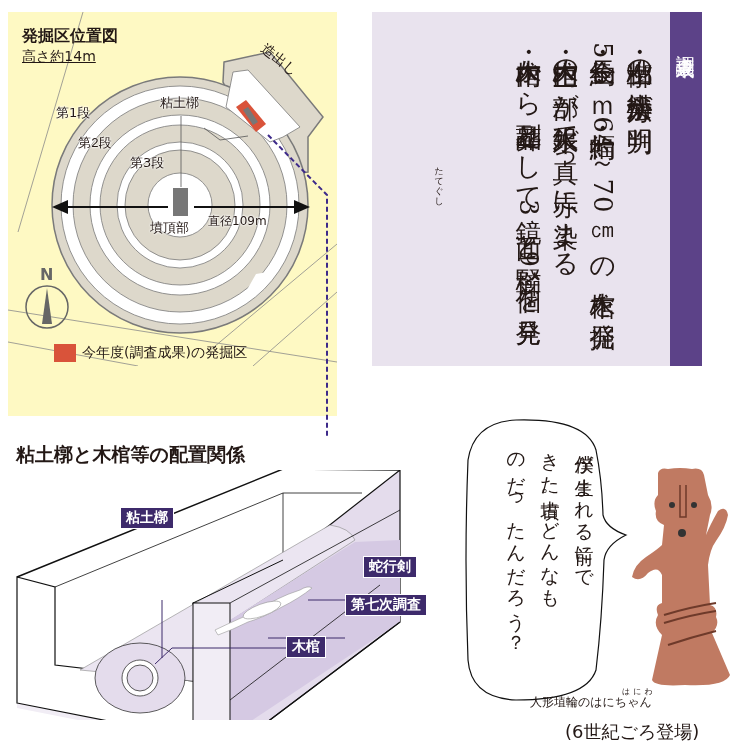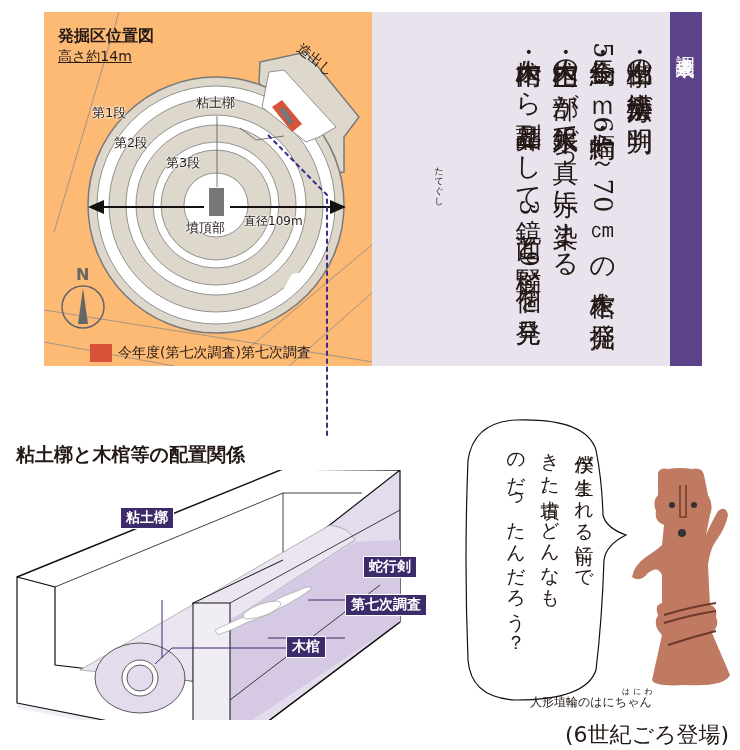--- a/index.html
+++ b/index.html
@@ -1,21 +1,21 @@
 <!DOCTYPE html>
 <html><head>
 <meta charset="utf-8">
 <style>
   html, body { margin: 0; padding: 0; background: #ffffff; }
   body { width: 740px; height: 750px; position: relative; overflow: hidden;
          font-family: "DejaVu Sans", "Liberation Sans", sans-serif; color: #231815; }
   .abs { position: absolute; }
 
   
-  #map-panel { left: 8px; top: 12px; width: 329px; height: 354px; background: #fdba74; overflow: hidden; margin-left: 36px; }
+  #map-panel { left: 8px; top: 12px; width: 329px; height: 404px; background: #fef9c3; overflow: hidden; }
   #map-svg { position: absolute; left: 0; top: 0; }
   .map-title { left: 14px; top: 14px; font-size: 16px; font-weight: bold; letter-spacing: 0px; }
   .map-sub { left: 14px; top: 36px; font-size: 14px; text-decoration: underline; }
   .map-lbl { font-size: 13px; white-space: nowrap; text-shadow: 0 0 2px #fff, 0 0 2px #fff, 0 0 3px #fff; }
   .legend { left: 46px; top: 332px; font-size: 14px; display: flex; align-items: center; gap: 6px; }
   .legend-swatch { width: 22px; height: 18px; background: #d9533a; display: inline-block; }
   .dashi { font-size: 14px; transform: rotate(38deg); transform-origin: left top; }
 
   
   #results-panel { left: 372px; top: 12px; width: 330px; height: 354px; background: #e9e3ee; }
@@ -39,21 +39,21 @@
          white-space: nowrap; border: 1px solid #fff; }
 
   
   #bubble-svg { left: 456px; top: 410px; }
   .bubble-text { left: 500px; top: 440px; writing-mode: vertical-rl; font-size: 19px; line-height: 34px;
         height: 240px; letter-spacing: 1px; }
   .bubble-text span { display: block; }
   #haniwa-svg { left: 630px; top: 465px; }
   .caption1 { left: 530px; top: 694px; font-size: 12px; white-space: nowrap; }
   .caption-ruby { left: 574px; top: 686px; font-size: 8px; letter-spacing: 3px; margin-left: 48px; }
-  .caption2 { left: 565px; top: 720px; font-size: 22px; white-space: nowrap; text-align: center; }
+  .caption2 { left: 565px; top: 720px; font-size: 18px; white-space: nowrap; text-align: center; }
 </style>
 </head>
 <body>
 
 <div id="map-panel" class="abs">
   <svg id="map-svg" width="329" height="354" viewBox="0 0 329 354">
 
     <line x1="75" y1="0" x2="10" y2="220" stroke="#8a8a8a" stroke-width="0.8"></line>
     <line x1="0" y1="298" x2="329" y2="350" stroke="#8a8a8a" stroke-width="0.8"></line>
     <line x1="0" y1="330" x2="130" y2="354" stroke="#8a8a8a" stroke-width="0.8"></line>
@@ -105,21 +105,21 @@
   <div class="abs map-lbl" style="left:48px; top:92px;text-align:center;">第1段</div>
   <div class="abs map-lbl" style="left:70px; top:122px;font-family:Liberation Mono, monospace;">第2段</div>
   <div class="abs map-lbl" style="left:122px; top:142px;">第3段</div>
   <div class="abs map-lbl" style="left:142px; top:207px;">墳頂部</div>
   <div class="abs map-lbl" style="left:200px; top:201px; font-size:12px;">直径109m</div>
   <div class="abs" style="left:32px; top:253px; font-size:16px; font-weight:bold; color:#666;">N</div>
   <span class="abs" style="left:20px; top:270px; width:38px; height:48px;"></span>
 
   <div class="abs legend">
     <span class="legend-swatch"></span>
-    <span>今年度(第七次調査)第七次調査</span>
+    <span>今年度(調査成果)の発掘区</span>
   </div>
 </div>
 
 <div id="results-panel" class="abs">
   <div id="results-header">
     <div class="results-header-text">調査成果</div>
   </div>
   <div class="results-body">
     <span class="item">・粘土槨の構築方法が判明</span>
     <span class="item">・全長約5.6ｍ・幅約64～70㎝の木棺を発掘</span>

